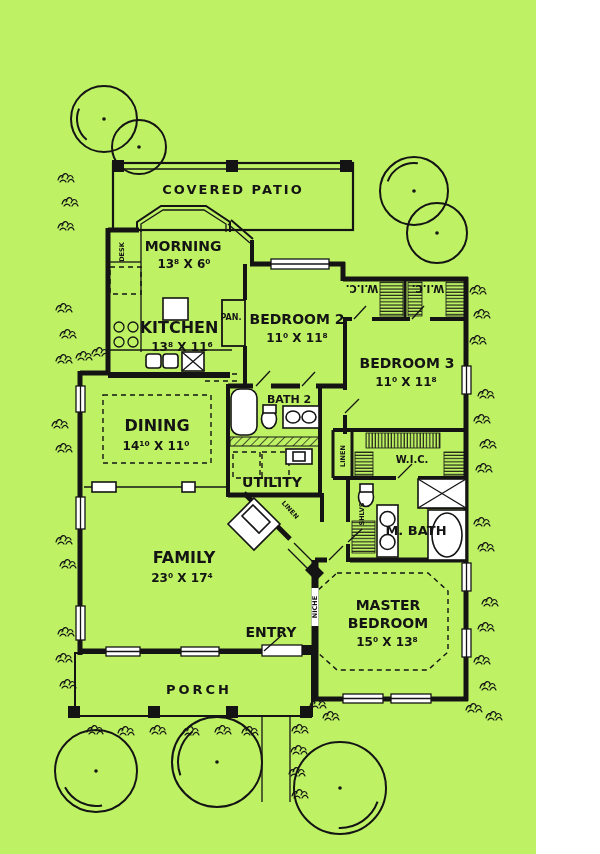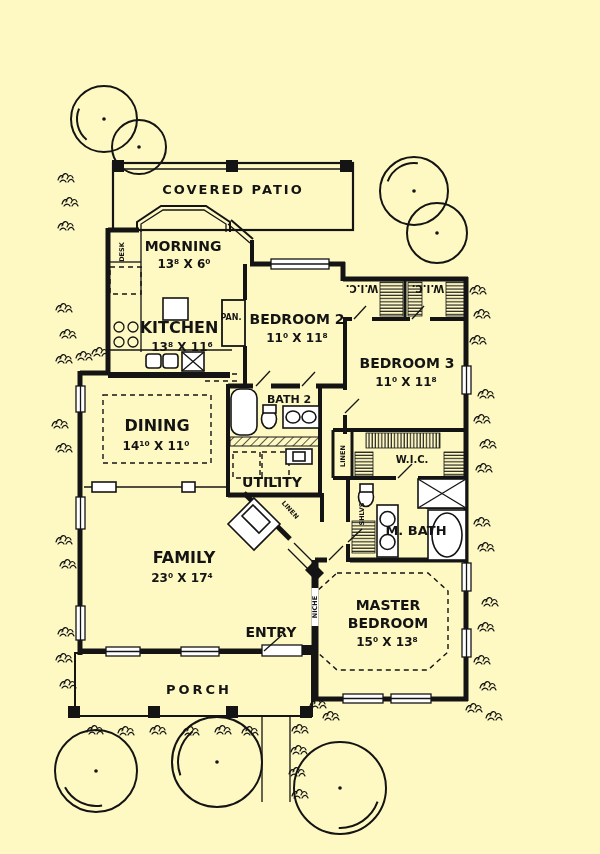--- a/index.html
+++ b/index.html
@@ -1,16 +1,16 @@
 <!DOCTYPE html>
 <html><head>
 <meta charset="utf-8">
 <style>
   html,body{margin:0;padding:0;background:#fff;}
-  .canvas{position:relative;width:600px;height:854px;background:#fef9c3;overflow:hidden;}
+  .canvas{position:relative;width:536px;height:854px;background:#bef264;overflow:hidden;}
   svg{display:block;}
   svg text{font-family:"DejaVu Sans","Liberation Sans",sans-serif;font-weight:700;fill:#141414;}
   .w{stroke:#141414;fill:none;}
   .thin{stroke:#141414;fill:none;stroke-width:1.3;}
   .fx{stroke:#141414;fill:#ffffff;stroke-width:1.6;}
   .win{stroke:#141414;fill:#ffffff;stroke-width:1.3;}
   .dash{stroke:#141414;fill:none;stroke-width:1.4;stroke-dasharray:5 4;}
   .tree{stroke:#141414;fill:none;stroke-width:2;}
   .shrub{stroke:#141414;fill:none;stroke-width:1.2;stroke-linecap:round;}
   .blk{fill:#141414;stroke:none;}

